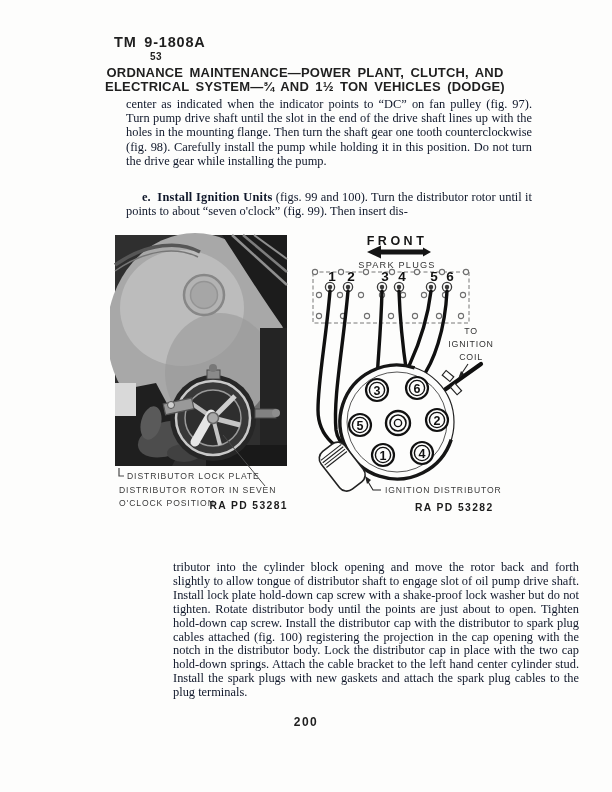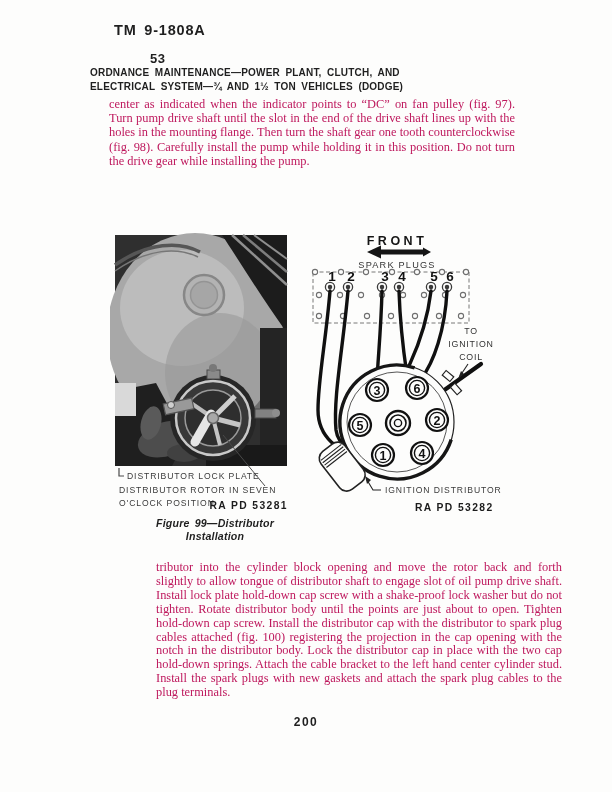--- a/index.html
+++ b/index.html
@@ -7,40 +7,41 @@
     position:relative;
     width:612px;height:792px;
     margin:0 auto;
     background:#fdfdfc;
     overflow:hidden;
     font-family:"Liberation Serif", serif;
     color:#1f1f1f;
   }
   .abs{position:absolute;}
   .tm-number{
-    left:114px;top:22px;
+    left:114px;top:34px;
     font-family:"Liberation Sans", sans-serif;
     font-weight:bold;font-size:14.5px;letter-spacing:.8px;word-spacing:3px;
   }
   .para-ref{
     left:132px;top:51px;
     font-family:"Liberation Sans", sans-serif;
-    font-weight:bold;font-size:13px;letter-spacing:.5px;padding-left:18px;
+    font-weight:bold;font-size:10px;letter-spacing:.5px;padding-left:18px;
   }
   .doc-title{
     left:90px;top:66px;width:430px;
-    font-family:"Liberation Sans", sans-serif;
-    font-weight:bold;font-size:10px;line-height:14px;
+    text-align:center;
+    font-family:"Liberation Sans", sans-serif;
+    font-weight:bold;font-size:13px;line-height:14px;
     letter-spacing:.2px;word-spacing:2.5px;
   }
   .body-par{
-    left:109px;width:406px;
+    left:126px;width:406px;
     font-size:12.4px;line-height:14.2px;
     text-align:justify;
-    color:#be185d;
+    color:#0f172a;
   }
   .par1{top:97px;}
   .par-e{top:190px;text-indent:16px;}
   .par-e b{font-family:"Liberation Serif",serif;letter-spacing:.2px;}
   .par-e .elbl{font-weight:bold;}
   .par3{top:561px;line-height:13.9px;margin-left:47px;}
   .fig-caption{
     top:517px;
     text-align:center;
     font-family:"Liberation Sans", sans-serif;
@@ -71,20 +72,21 @@
   <div class="abs tm-number">TM 9-1808A</div>
   <div class="abs para-ref">53</div>
 
   <div class="abs doc-title">
     <div>ORDNANCE MAINTENANCE—POWER PLANT, CLUTCH, AND</div>
     <div>ELECTRICAL SYSTEM—¾ AND 1½ TON VEHICLES (DODGE)</div>
   </div>
 
   <div class="abs body-par par1">center as indicated when the indicator points to “DC” on fan pulley (fig. 97).  Turn pump drive shaft until the slot in the end of the drive shaft lines up with the holes in the mounting flange.  Then turn the shaft gear one tooth counterclockwise (fig. 98).  Carefully install the pump while holding it in this position.  Do not turn the drive gear while installing the pump.</div>
 
+  <div class="abs body-par par-e"><span class="elbl">e.</span>&nbsp;&nbsp;<b>Install Ignition Units</b>&nbsp;<span>(figs. 99 and 100).  Turn the distributor rotor until it points to about “seven o'clock” (fig. 99).  Then insert dis-</span></div>
 
   <svg class="abs" style="left:110px;top:233px;" width="182" height="282" viewBox="0 0 182 282">
     <g>
       <rect x="5" y="2" width="172" height="231" fill="#2f2f2f"></rect>
 
       <ellipse cx="85" cy="100" rx="88" ry="100" fill="#a8a8a8"></ellipse>
       <ellipse cx="72" cy="75" rx="62" ry="58" fill="#c0c0c0" opacity="0.85"></ellipse>
       <ellipse cx="110" cy="140" rx="55" ry="60" fill="#9a9a9a" opacity="0.6"></ellipse>
 
       <circle cx="94" cy="62" r="20" fill="#b3b3b3" stroke="#878787" stroke-width="2.5"></circle>
@@ -280,22 +282,18 @@
     </g>
 
     <g>
       <path d="M76,260 L68,260 L62,250" stroke="#222" stroke-width="1.1" fill="none"></path>
       <path d="M60,246 L66,250 L62,254 Z" fill="#222"></path>
     </g>
     <text class="figlabel" x="80" y="263">IGNITION DISTRIBUTOR</text>
     <text class="rapd" x="110" y="281">RA PD 53282</text>
   </svg>
 
-  <div class="abs fig-caption cap99">
-    <div>Figure 99—Distributor</div>
-    <div>Installation</div>
-  </div>
 
   <div class="abs body-par par3">tributor into the cylinder block opening and move the rotor back and forth slightly to allow tongue of distributor shaft to engage slot of oil pump drive shaft.  Install lock plate hold-down cap screw with a shake-proof lock washer but do not tighten.  Rotate distributor body until the points are just about to open.  Tighten hold-down cap screw.  Install the distributor cap with the distributor to spark plug cables attached (fig. 100) registering the projection in the cap opening with the notch in the distributor body.  Lock the distributor cap in place with the two cap hold-down springs.  Attach the cable bracket to the left hand center cylinder stud.  Install the spark plugs with new gaskets and attach the spark plug cables to the plug terminals.</div>
 
   <div class="abs page-number">200</div>
 
 </div>
 
 </body></html>

